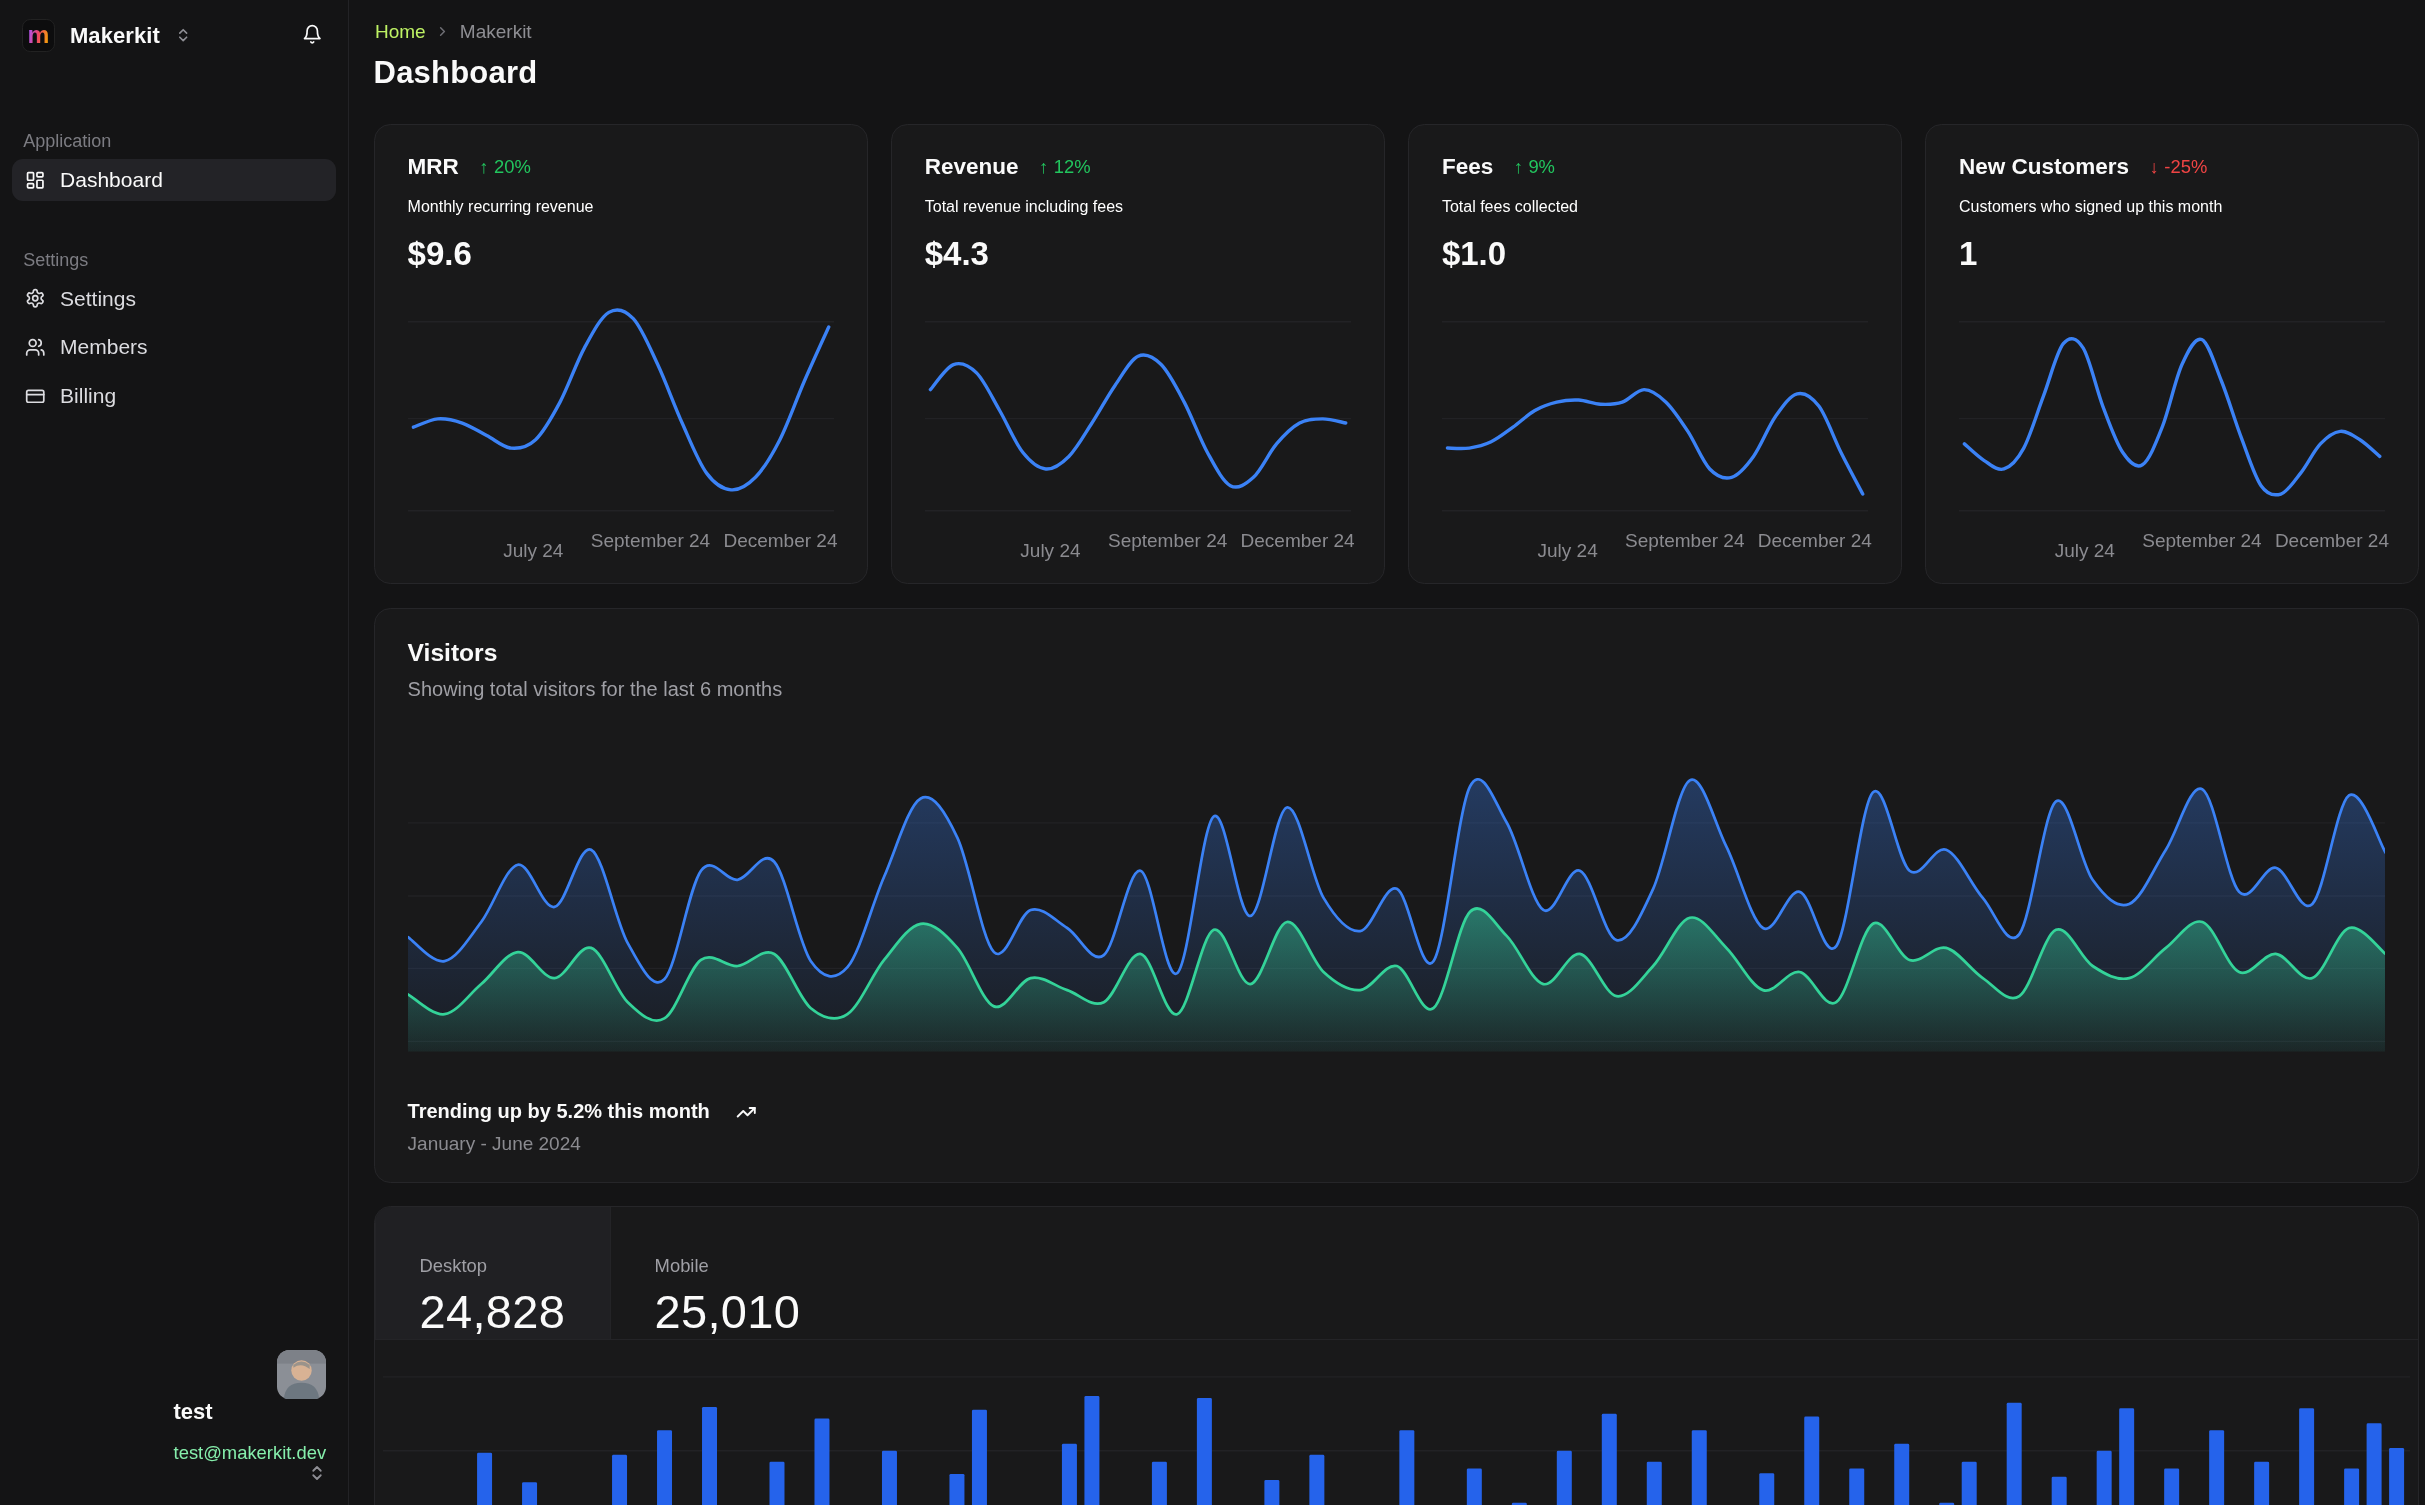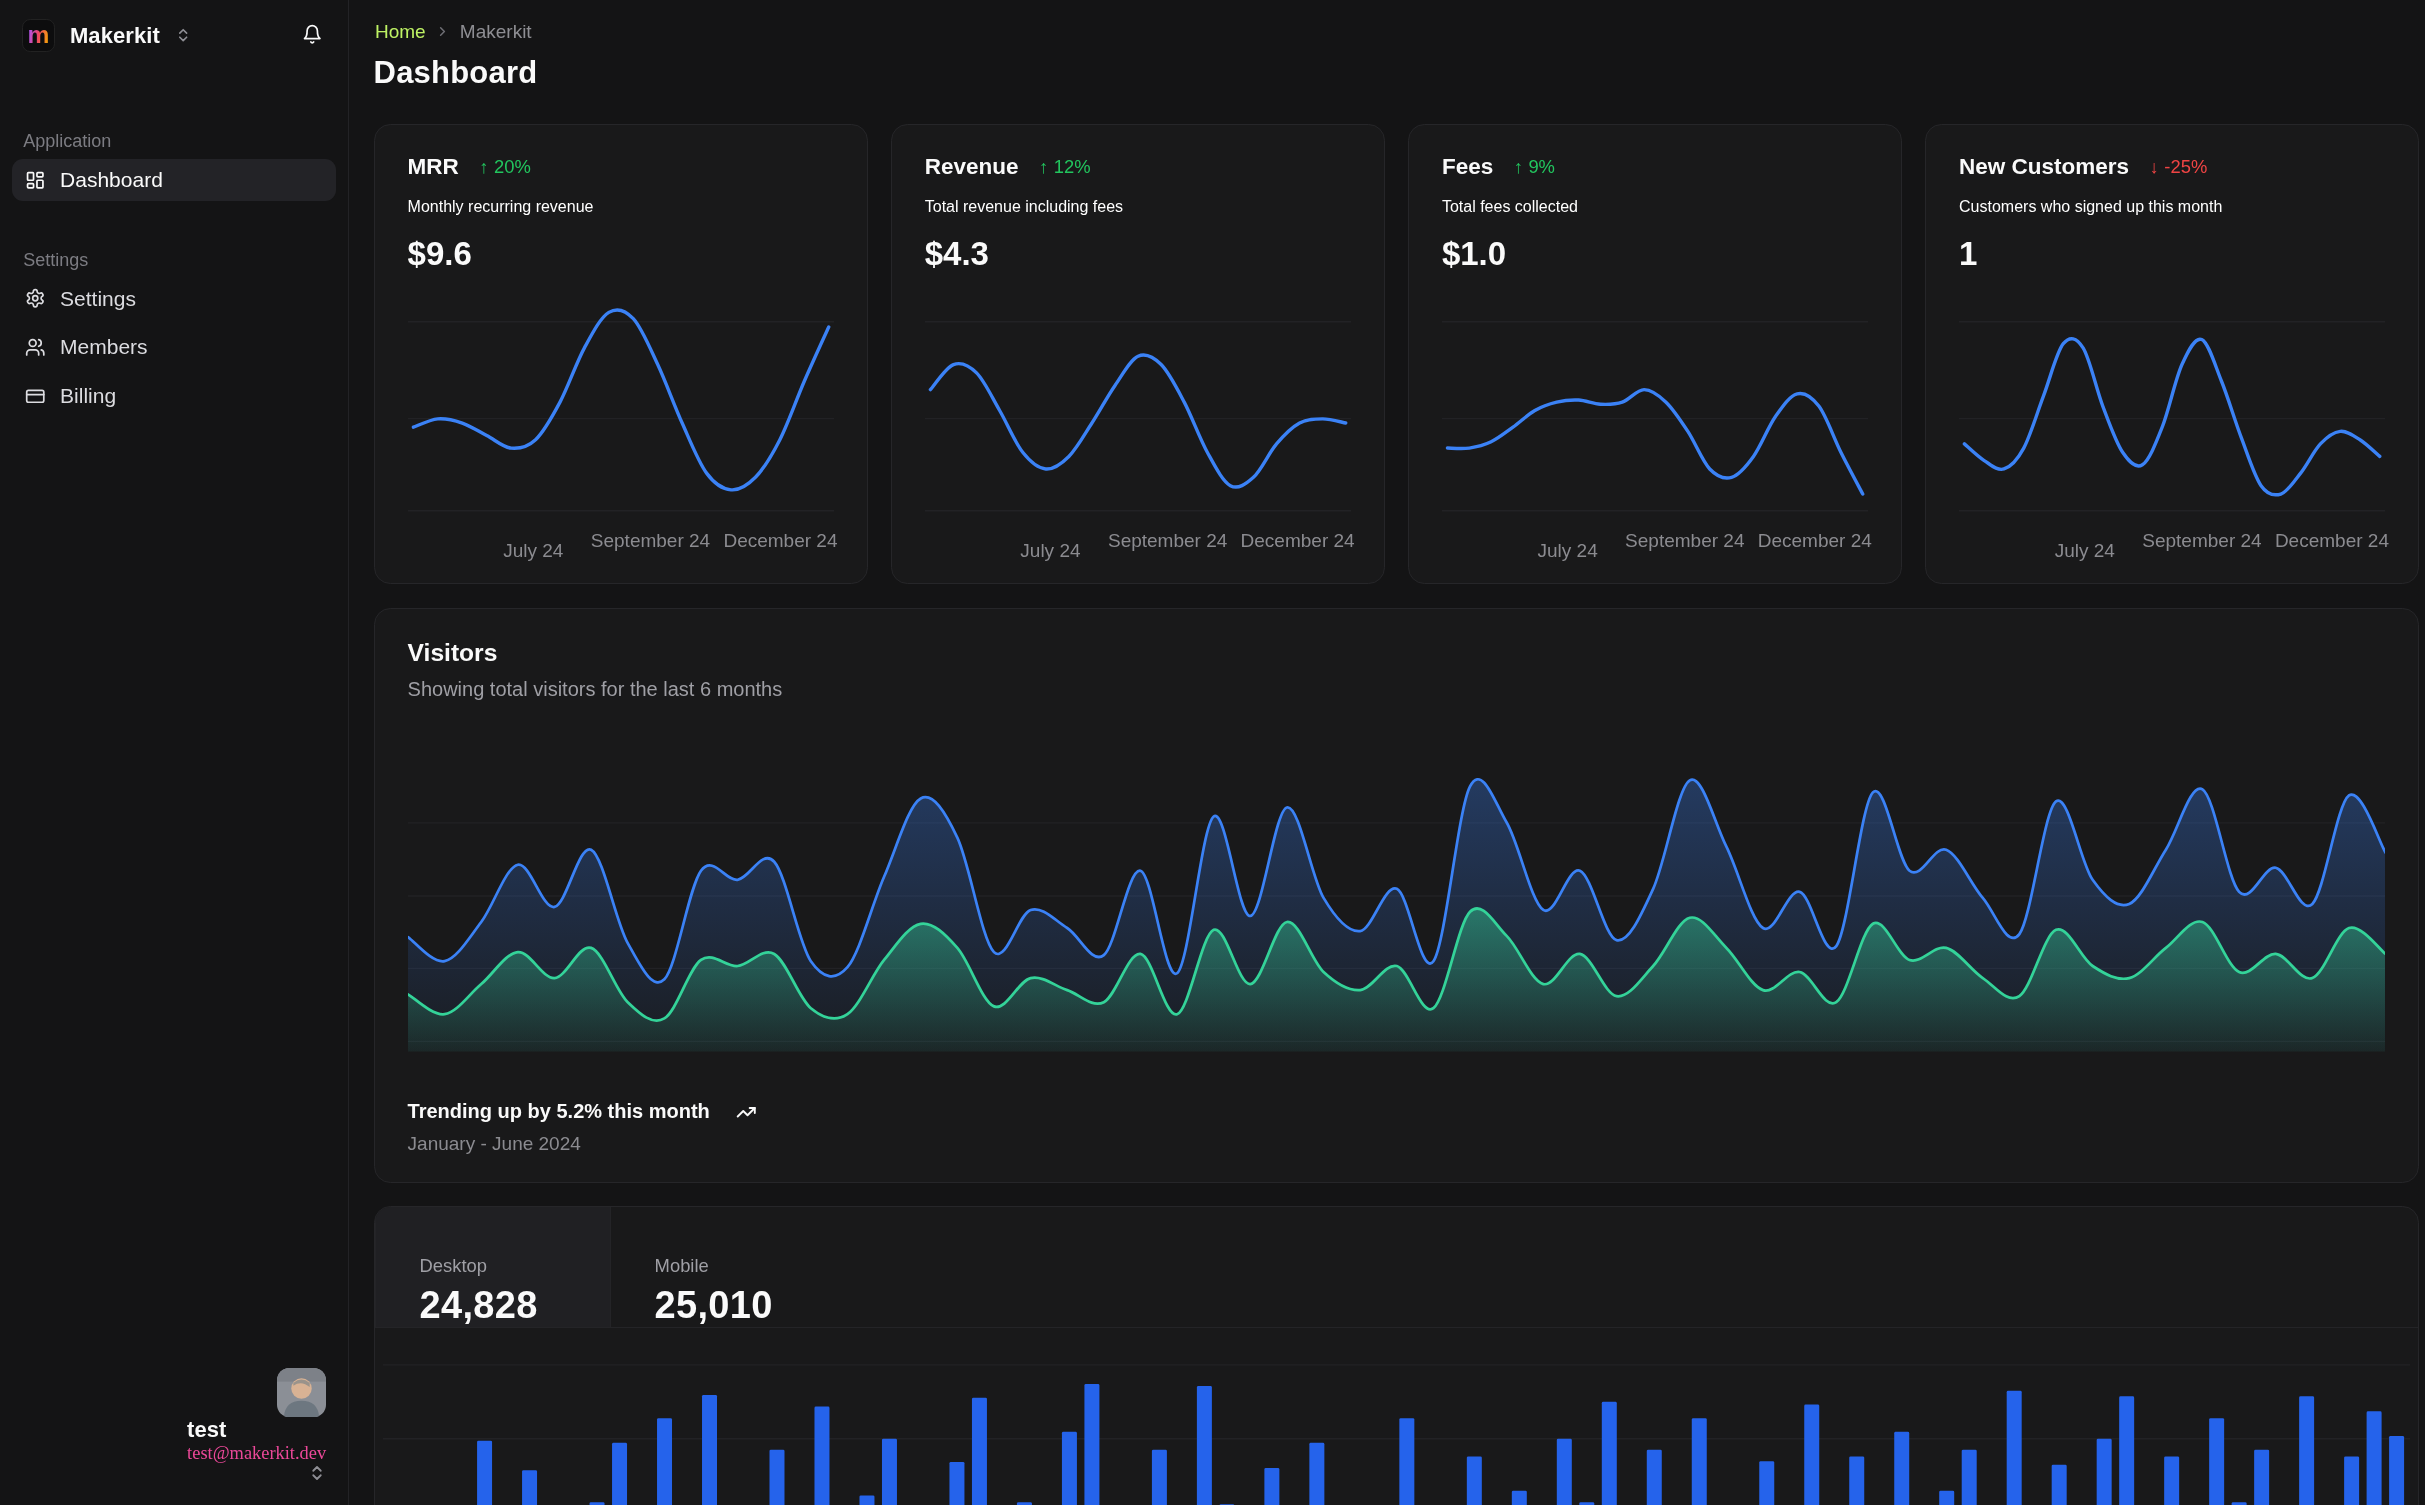--- a/index.html
+++ b/index.html
@@ -41,21 +41,21 @@
   }
   .nav-item.active { background:#232327; color:#fafafa; }
   .sb-app { margin-top:79px; }
   .sb-settings { margin-top:49px; }
   .profile {
     margin-top:auto; display:flex; align-items:flex-end; 
     padding:6.8px 9.6px; border-radius:11px; cursor:pointer;flex-direction:column;
   }
   .avatar { width:49px; height:49px; border-radius:12.3px; overflow:hidden; flex:none; }
   .p-name { font-size:22px; font-weight:600; line-height:1.15; }
-  .p-email { font-size:18.4px; color:#ec4899; margin-top:1px;font-family:Liberation Serif, serif; }
+  .p-email { font-size:18.4px; color:#86efac; margin-top:18px; }
   .p-chev { margin-left:auto; }
 
   
   main { flex:1; padding:20.5px 6.8px 0 24.6px; overflow:hidden; }
   .breadcrumb { display:flex; align-items:center; gap:9.6px; font-size:19px; padding-left:1.4px; }
   .bc-home { color:#bef264; cursor:pointer; }
   .bc-current { color:#8e8e93; }
   .page-title { font-size:31px; font-weight:700; margin-top:12.3px; letter-spacing:0.2px; }
 
   .stats-grid {
@@ -92,21 +92,21 @@
   .pv-head { display:flex; align-items:stretch; border-bottom:1.4px solid #242427; }
   .pv-left { flex:1; padding:52px 33px 27px 33px; }
   .pv-stat {
     width:235px; border-left:1.4px solid #242427; padding:48px 44px 0 44px;
     display:flex; flex-direction:column; align-items:flex-start; gap:6.8px;
     background:transparent; border-top:none; border-right:none; border-bottom:none;
     cursor:pointer; text-align:left; color:inherit; font-family:inherit;
   }
   .pv-stat.active { background:#202023; }
   .pv-stat-label { font-size:18.4px; color:#9f9fa5; }
-  .pv-stat-value { font-size:38px; font-weight:700; letter-spacing:0.3px;text-align:center; }
+  .pv-stat-value { font-size:47px; font-weight:400; letter-spacing:0.3px;text-align:center; }
   .pv-chart { height:287px; padding:0 8.2px; }
 </style>
 </head>
 <body>
 
 <div id="app">
 
   <aside>
     <div class="side-top">
       <div class="ws">

